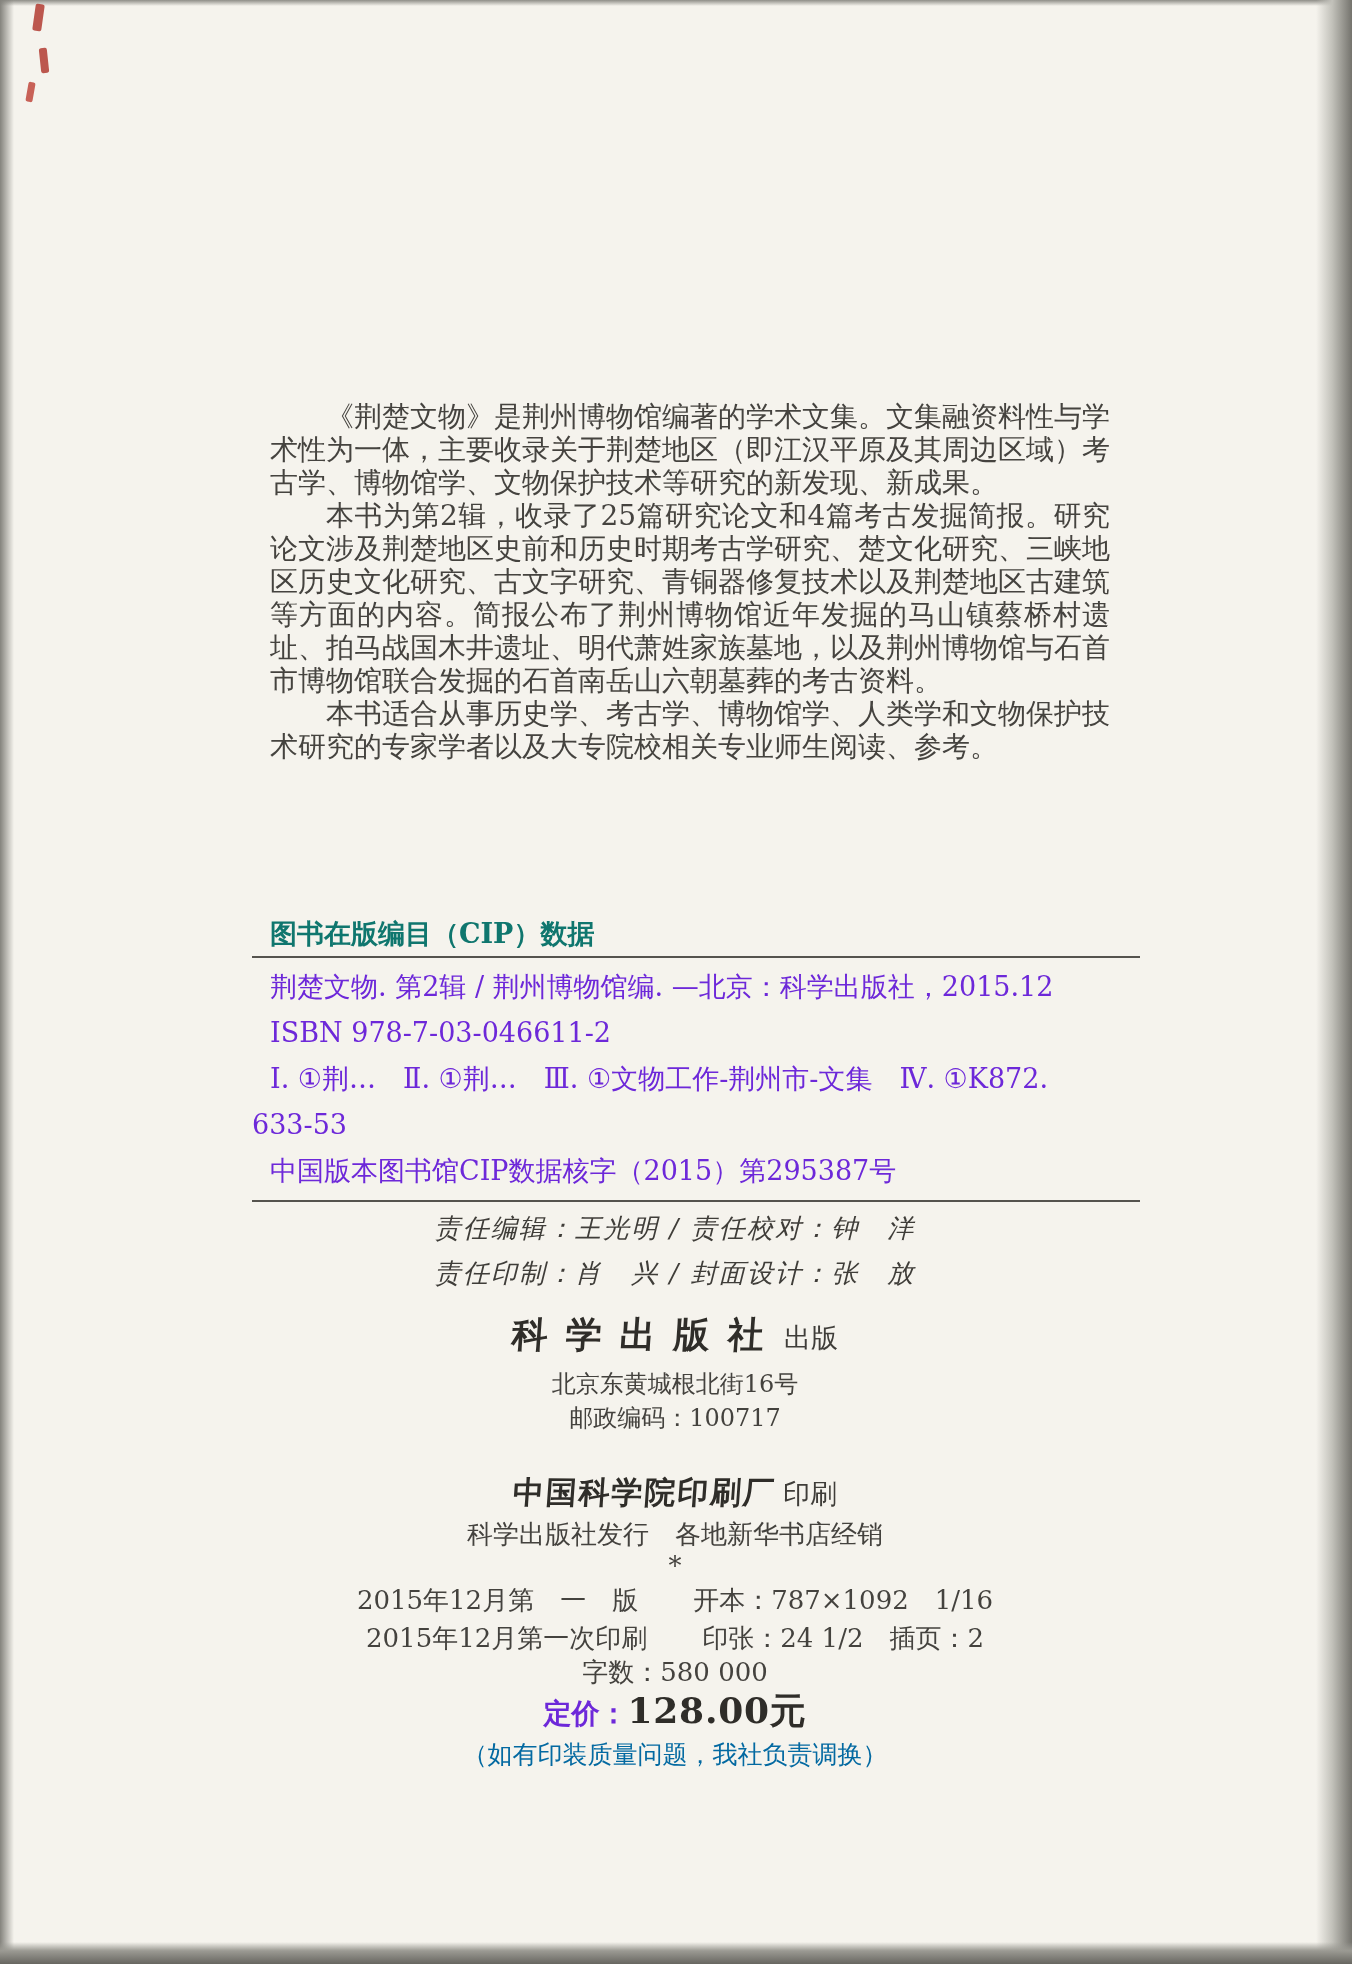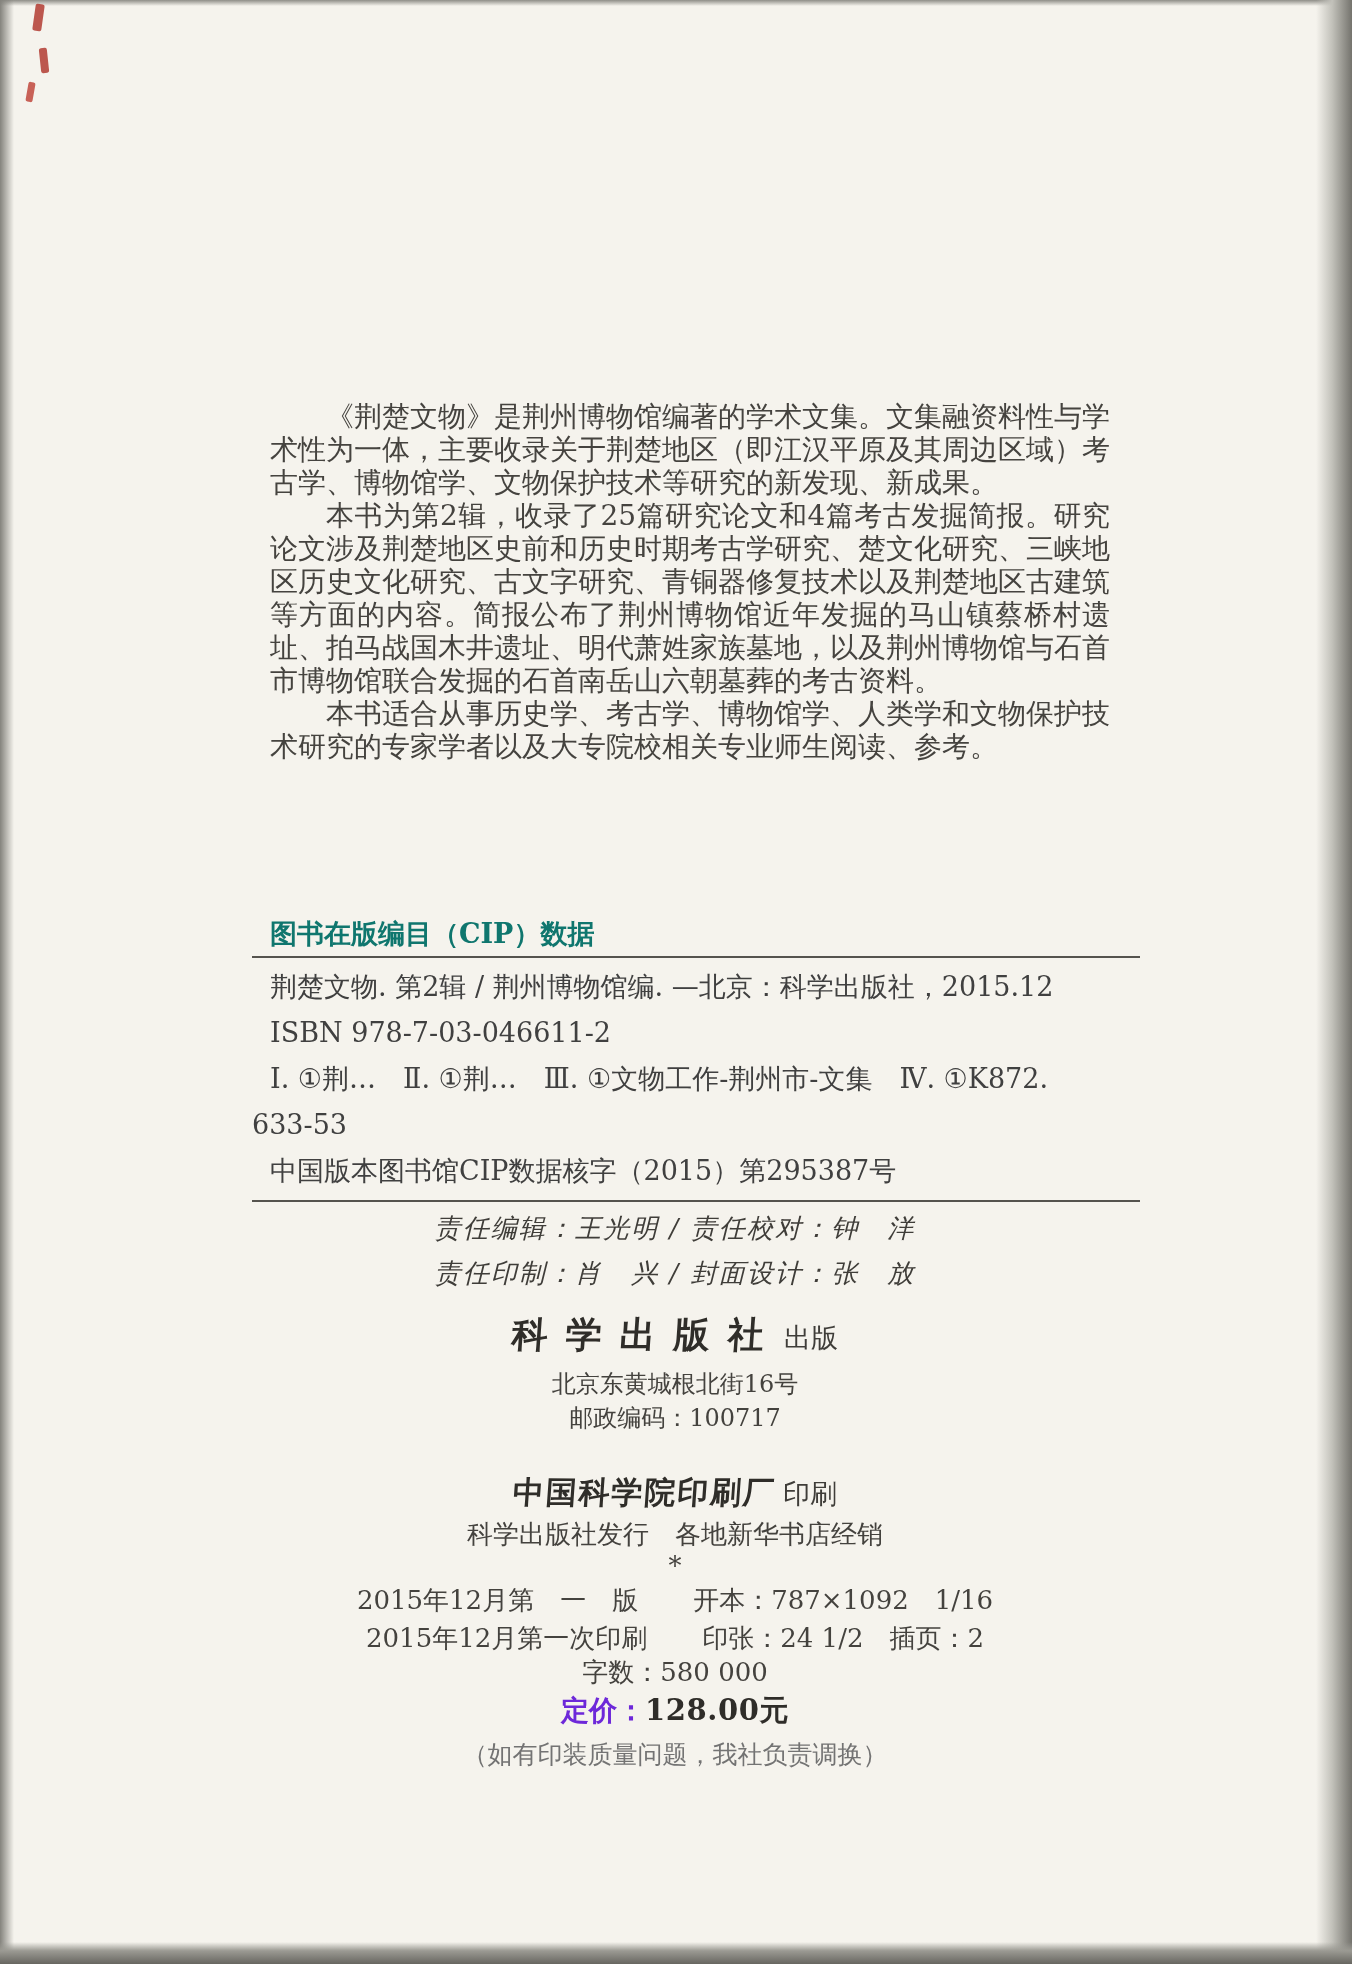--- a/index.html
+++ b/index.html
@@ -34,21 +34,21 @@
   .intro{position:absolute;left:270px;top:400px;width:840px;}
   .intro p{
     margin:0;font-size:28px;line-height:33px;text-align:justify;
     text-indent:2em;color:#45433f;
   }
   .cip{position:absolute;left:252px;top:916px;width:888px;}
   .cip-header{font-size:27px;font-weight:bold;color:#0f766e;line-height:36px;padding-left:18px;}
   .cip-rule{border:none;border-top:2px solid #55534e;margin:0;height:0;}
   .cip-rule.top{margin-top:4px;}
   .cip-lines{margin-top:6px;}
-  .cip-line{font-size:27px;line-height:46px;padding-left:18px;white-space:nowrap;color:#404040;}
+  .cip-line{font-size:27px;line-height:46px;padding-left:18px;white-space:nowrap;color:#6d28d9;}
   .cip-line.hang{padding-left:0;}
   .cip-rule.bottom{margin-top:6px;}
 
   .credits{position:absolute;left:255px;top:1206px;width:840px;text-align:center;}
   .credits div{
     font-size:26px;line-height:45px;font-style:oblique;
     color:#3f3d39;letter-spacing:.08em;
   }
   .center-block{position:absolute;left:255px;width:840px;text-align:center;}
   .logo-line{top:1312px;line-height:44px;}
@@ -65,22 +65,22 @@
   .printer-name{font-size:31px;letter-spacing:.06em;}
   .dist-line{top:1516px;font-size:26px;line-height:36px;}
   .star-line{top:1548px;font-size:26px;line-height:36px;}
   .edition-row{position:absolute;left:255px;width:840px;display:flex;justify-content:center;gap:55px;}
   .edition-row span{font-size:26px;line-height:36px;white-space:nowrap;}
   .row1{top:1582px;}
   .row2{top:1620px;}
   .count-line{top:1654px;font-size:26px;line-height:36px;}
   .price-line{top:1690px;line-height:40px;}
   .price-line .lbl{font-size:28px;font-weight:bold;color:#6d28d9;}
-  .price-line .val{font-size:29px;font-weight:bold;color:#2f2d29;letter-spacing:.02em;}
-  .notice-line{top:1736px;font-size:25px;line-height:38px;color:#737373;}
+  .price-line .val{font-size:36px;font-weight:bold;color:#2f2d29;letter-spacing:.02em;}
+  .notice-line{top:1736px;font-size:25px;line-height:38px;color:#0369a1;}
 </style>
 </head>
 <body>
 
 <div class="page">
 
   <div class="edge-top"></div>
   <div class="edge-left"></div>
   <div class="edge-right"></div>
   <div class="edge-bottom"></div>

